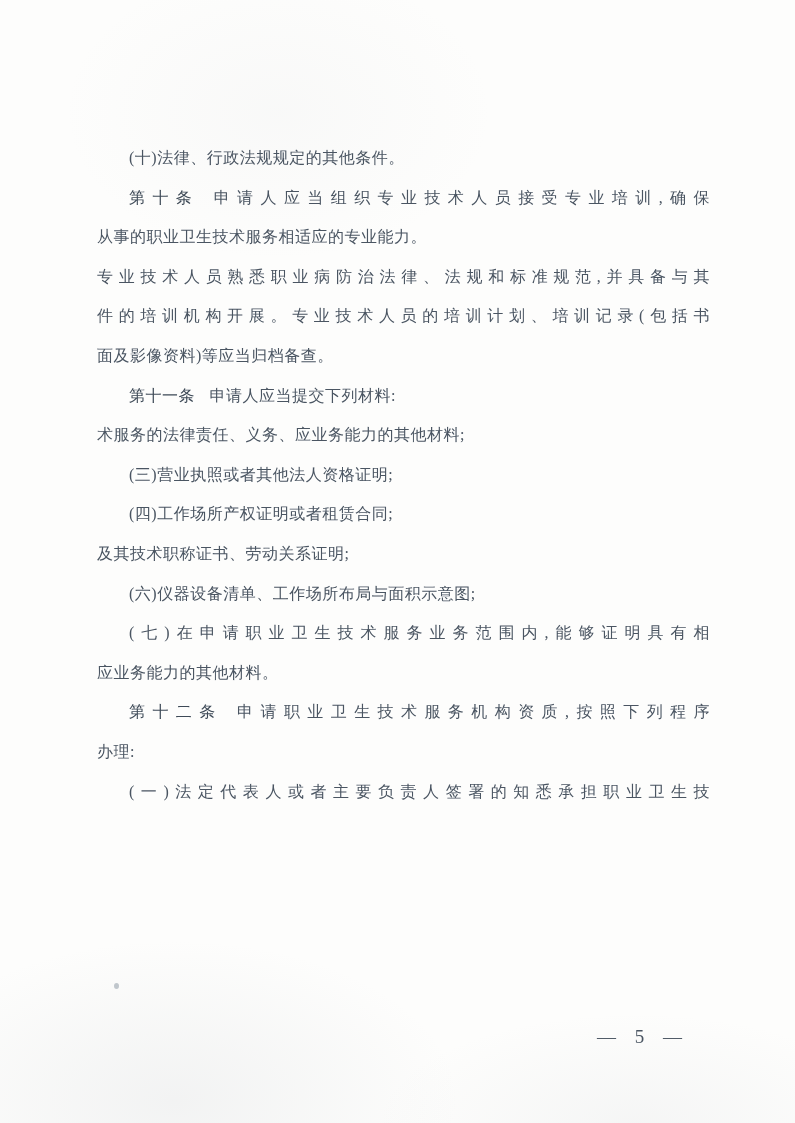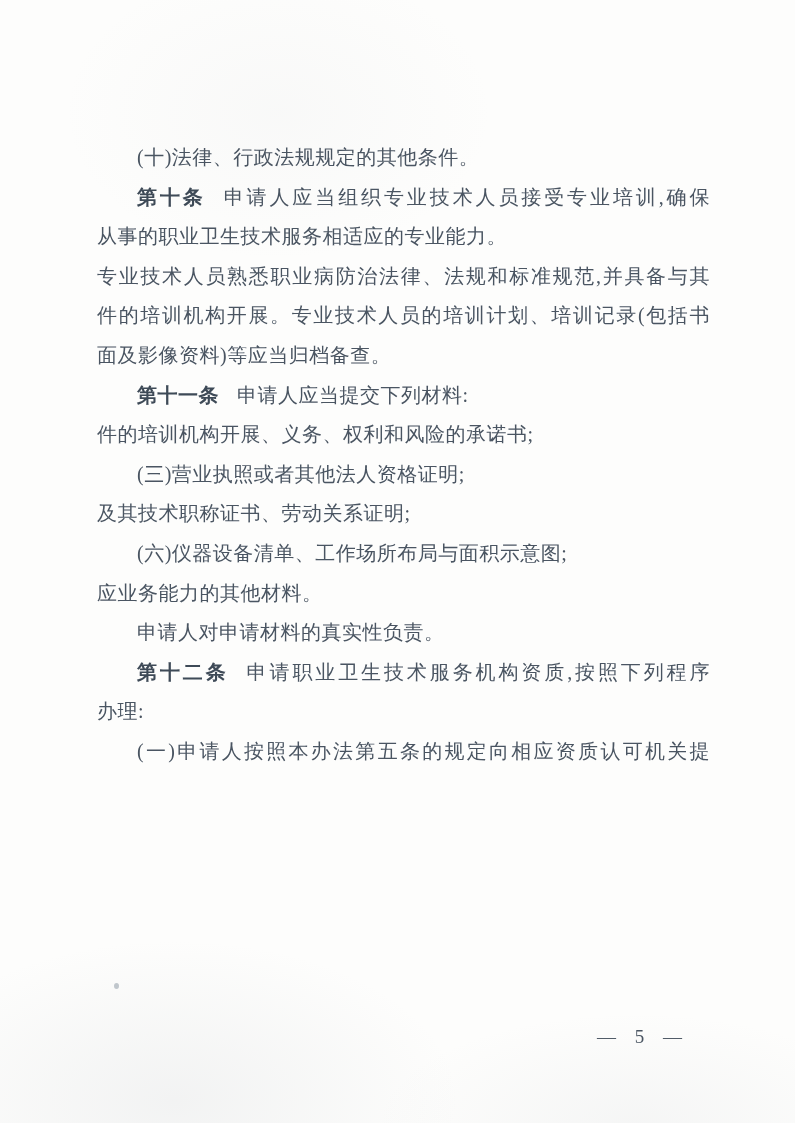--- a/index.html
+++ b/index.html
@@ -18,38 +18,38 @@
       radial-gradient(ellipse 45% 22% at 35% 10%, rgba(190,193,198,0.07), transparent 60%),
       var(--paper, #fdfdfc);
     font-family: "Liberation Serif", "DejaVu Serif", serif;
     color: var(--ink, #4a5562);
   }
   .text-block {
     position: absolute;
     left: 97px;
     top: 138px;
     width: 613px;
-    font-size: 20px;
+    font-size: 16px;
     line-height: 39.6px;
     letter-spacing: 0.5px;
   }
   .line {
     text-align: left;
     white-space: normal;
   }
   .line.indent {
     text-indent: 2em;
   }
   .line.fill {
     text-align: justify;
     text-align-last: justify;
     text-justify: inter-character;
   }
   .lead {
-    font-weight: bold;
+    font-weight: normal;
     font-family: "Liberation Sans", "DejaVu Sans", sans-serif;
     color: var(--ink_bold, #3e4a57);
     margin-right: 0.9em;
   }
   .page-number {
     position: absolute;
     left: 597px;
     top: 1026px;
     font-size: 19px;
     letter-spacing: 7px;
@@ -72,25 +72,26 @@
 
 <div class="page">
   <div class="text-block" id="text-block">
       <div class="line indent">(十)法律、行政法规规定的其他条件。</div>
       <div class="line indent fill"><span class="lead">第十条</span>申请人应当组织专业技术人员接受专业培训,确保</div>
       <div class="line">从事的职业卫生技术服务相适应的专业能力。</div>
       <div class="line fill">专业技术人员熟悉职业病防治法律、法规和标准规范,并具备与其</div>
       <div class="line fill">件的培训机构开展。专业技术人员的培训计划、培训记录(包括书</div>
       <div class="line">面及影像资料)等应当归档备查。</div>
       <div class="line indent"><span class="lead">第十一条</span>申请人应当提交下列材料:</div>
-      <div class="line">件的培训机构开展、义务、权利和风险的承诺书;</div>
+      <div class="line">术服务的法律责任、义务、应业务能力的其他材料;</div>
       <div class="line indent">(三)营业执照或者其他法人资格证明;</div>
+      <div class="line indent">(四)工作场所产权证明或者租赁合同;</div>
       <div class="line">及其技术职称证书、劳动关系证明;</div>
       <div class="line indent">(六)仪器设备清单、工作场所布局与面积示意图;</div>
+      <div class="line indent fill">(七)在申请职业卫生技术服务业务范围内,能够证明具有相</div>
       <div class="line">应业务能力的其他材料。</div>
-      <div class="line indent">申请人对申请材料的真实性负责。</div>
       <div class="line indent fill"><span class="lead">第十二条</span>申请职业卫生技术服务机构资质,按照下列程序</div>
       <div class="line">办理:</div>
-      <div class="line indent fill">(一)申请人按照本办法第五条的规定向相应资质认可机关提</div>
+      <div class="line indent fill">(一)法定代表人或者主要负责人签署的知悉承担职业卫生技</div>
     </div>
   <div class="speck"></div>
   <div class="page-number">— 5 —</div>
 </div>
 
 </body></html>

